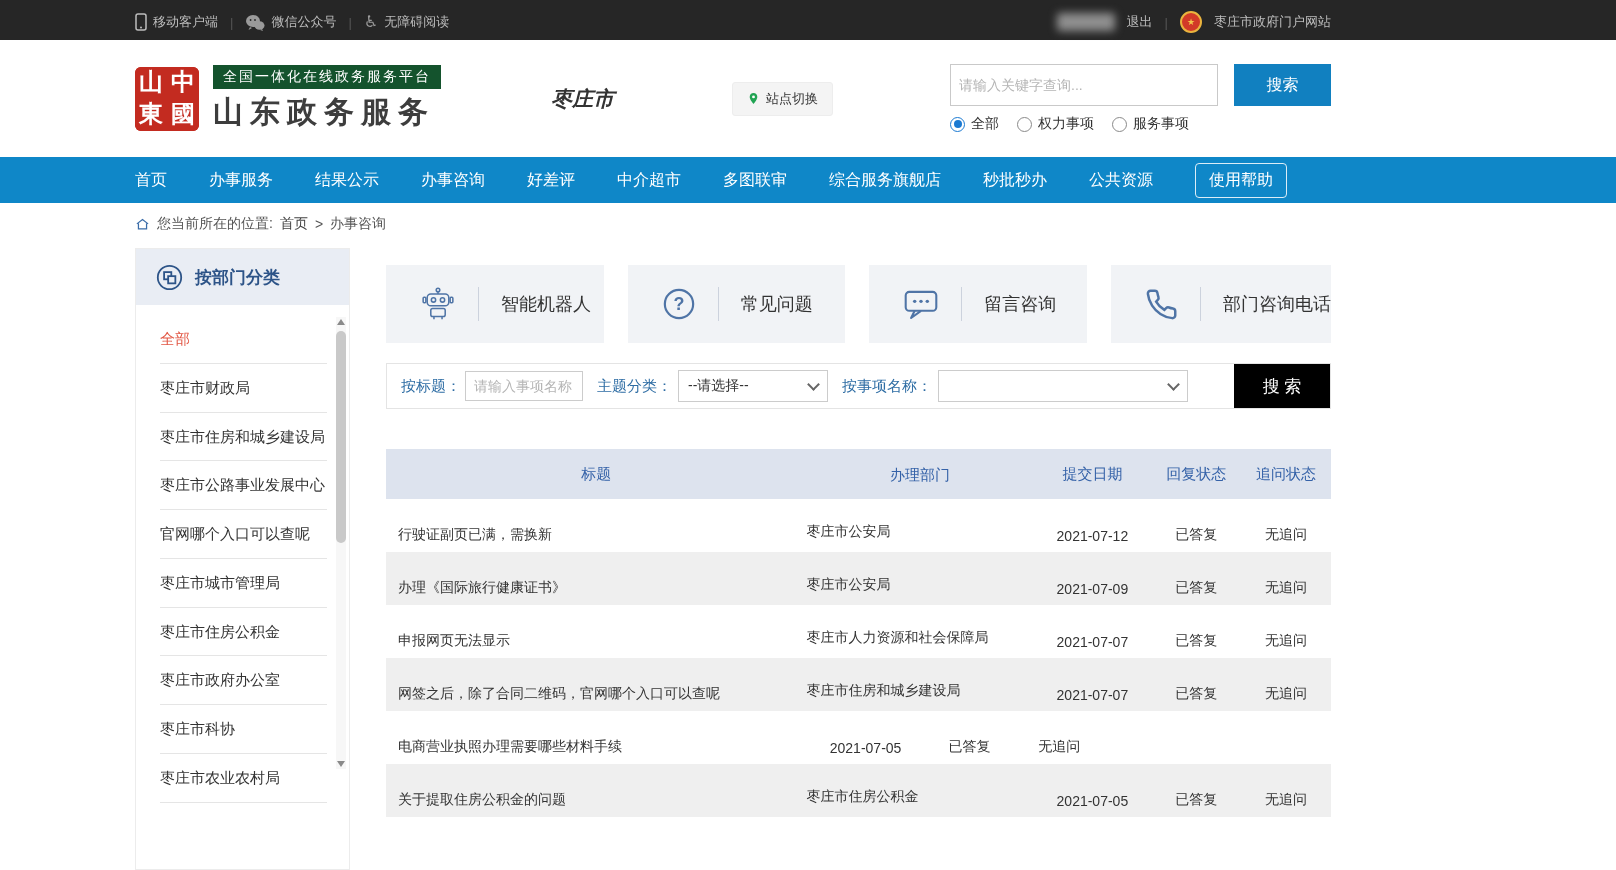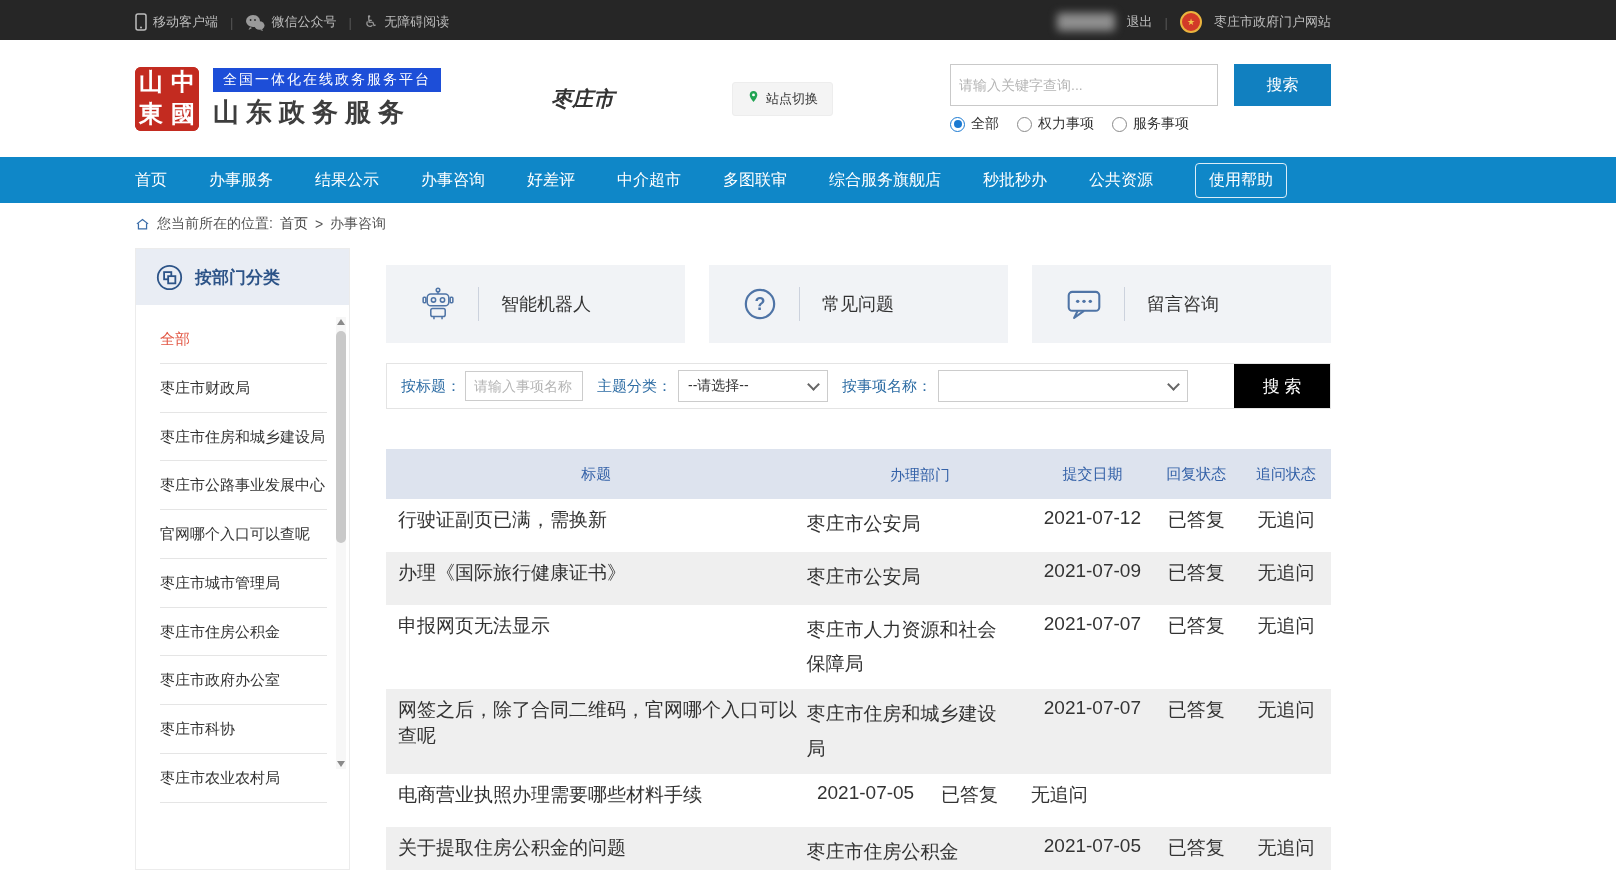--- a/index.html
+++ b/index.html
@@ -15,25 +15,25 @@
   .emblem{width:18px;height:18px;border-radius:50%;background:#d23a28;border:2px solid #eab43e;
     display:flex;align-items:center;justify-content:center;color:#f3c64a;font-size:9px;line-height:1;}
   
   .header{height:117px;background:#fff;}
   .header .shell{display:flex;align-items:center;height:117px;}
   .seal{width:64px;height:64px;background:#c32b20;border-radius:6px;display:grid;
     grid-template-columns:1fr 1fr;align-items:center;justify-items:center;color:#fff;
     font-family:"Liberation Serif","DejaVu Serif",serif;font-weight:bold;font-size:24px;line-height:1.1;
     box-shadow:0 0 0 2px #c32b20 inset;}
   .brandbox{margin-left:14px;}
-  .plate{display:inline-block;background:#1d4ed8;color:#fff;font-size:14px;padding:3px 10px;letter-spacing:2px;}
-  .brand{font-size:26px;font-weight:bold;color:#3d3d3d;letter-spacing:7px;margin-top:3px;}
+  .plate{display:inline-block;background:#14532d;color:#fff;font-size:14px;padding:3px 10px;letter-spacing:2px;}
+  .brand{font-size:30px;font-weight:bold;color:#3d3d3d;letter-spacing:7px;margin-top:3px;}
   .city{margin-left:110px;font-size:21px;font-weight:bold;color:#333;font-style:italic;}
   .siteswitch{margin-left:118px;background:#f4f4f4;border:1px solid #ededed;border-radius:3px;
-    padding:7px 14px;font-size:13px;color:#333;display:flex;align-items:flex-start;gap:6px;cursor:pointer;font-family:Liberation Mono, monospace;}
+    padding:7px 14px;font-size:13px;color:#333;display:flex;align-items:center;gap:6px;cursor:pointer;font-family:Liberation Mono, monospace;}
   .searchwrap{margin-left:auto;}
   .searchrow{display:flex;}
   .searchinput{width:250px;height:40px;border:1px solid #c9c9c9;padding:0 8px;font-size:14px;color:#333;outline:none;}
   .searchinput::placeholder{color:#b5b5b5;}
   .searchbtn{width:97px;height:42px;margin-left:16px;background:#1180c0;color:#fff;border:none;
     font-size:16px;cursor:pointer;}
   .scoperow{display:flex;gap:18px;margin-top:9px;}
   .radio{display:flex;align-items:center;gap:6px;font-size:14px;color:#333;cursor:pointer;}
   .radio .dot{width:15px;height:15px;border:1px solid #8a8a8a;border-radius:50%;background:#fff;position:relative;box-sizing:border-box;}
   .radio.checked .dot{border-color:#1b7ad2;}
@@ -76,21 +76,21 @@
   .f-select{height:32px;border:1px solid #ccc;display:flex;align-items:center;justify-content:space-between;
     padding:0 9px;font-size:14px;color:#333;margin:0 14px 0 6px;box-sizing:border-box;cursor:pointer;background:#fff;}
   .f-select.cat{width:150px;}
   .f-select.item{width:250px;}
   .chev{width:7px;height:7px;border-right:2px solid #666;border-bottom:2px solid #666;transform:rotate(45deg);margin-top:-4px;}
   .f-search{margin-left:auto;height:44px;width:96px;background:#000000;color:#fff;border:none;font-size:17px;
     cursor:pointer;white-space:nowrap;}
   
   .table{margin-top:40px;}
   .thead{display:flex;align-items:center;height:50px;background:#dde3ee;color:#3562a8;font-size:15px;}
-  .trow{display:flex;align-items:flex-start;min-height:53px;font-size:19px;color:#333;box-sizing:border-box;padding:8px 0;}
+  .trow{display:flex;align-items:flex-end;min-height:53px;font-size:14px;color:#333;box-sizing:border-box;padding:8px 0;}
   .tbody .trow:nth-child(even){background:#efefef;}
   .c-title{width:44.5%;box-sizing:border-box;}
   .c-dept{width:24%;box-sizing:border-box;line-height:1.8;}
   .c-date{width:12.5%;text-align:center;}
   .c-reply{width:9.5%;text-align:center;}
   .c-follow{width:9.5%;text-align:center;}
   .thead .c-title,.thead .c-dept{text-align:center;}
   .trow .c-title{padding-left:12px;cursor:pointer;}
   .trow .c-dept{padding-right:24px;}
   svg{display:block;}
@@ -300,20 +300,29 @@
             <rect x="3" y="4" width="34" height="21" rx="4" fill="none" stroke="#4f74a6" stroke-width="2.3"></rect>
             <path d="M13 25l-4 8 11-8" fill="none" stroke="#4f74a6" stroke-width="2.3" stroke-linejoin="round"></path>
             <circle cx="13" cy="14.5" r="1.9" fill="#4f74a6"></circle>
               <circle cx="20" cy="14.5" r="1.9" fill="#4f74a6"></circle>
               <circle cx="27" cy="14.5" r="1.9" fill="#4f74a6"></circle>
           </svg>
           <span class="card-div"></span>
           <span class="card-label">留言咨询</span>
         </div>
       </div>
+      <div class="card">
+        <div class="card-inner">
+          <svg width="33" height="33" viewBox="0 0 24 24" fill="none" stroke="#4f74a6" stroke-width="1.8">
+            <path d="M22 16.92v3a2 2 0 0 1-2.18 2 19.79 19.79 0 0 1-8.63-3.07 19.5 19.5 0 0 1-6-6A19.79 19.79 0 0 1 2.08 4.18 2 2 0 0 1 4.06 2h3a2 2 0 0 1 2 1.72c.127.96.362 1.903.7 2.81a2 2 0 0 1-.45 2.11L8.09 9.91a16 16 0 0 0 6 6l1.27-1.27a2 2 0 0 1 2.11-.45c.907.338 1.85.573 2.81.7A2 2 0 0 1 22 16.92z"></path>
+          </svg>
+          <span class="card-div"></span>
+          <span class="card-label">部门咨询电话</span>
+        </div>
+      </div>
     </div>
 
     <div class="filter">
       <span class="f-label">按标题：</span>
       <input class="f-input" type="text" placeholder="请输入事项名称" style="">
       <span class="f-label">主题分类：</span>
       <div class="f-select cat">
         <span>--请选择--</span>
         <span class="chev"></span>
       </div>

